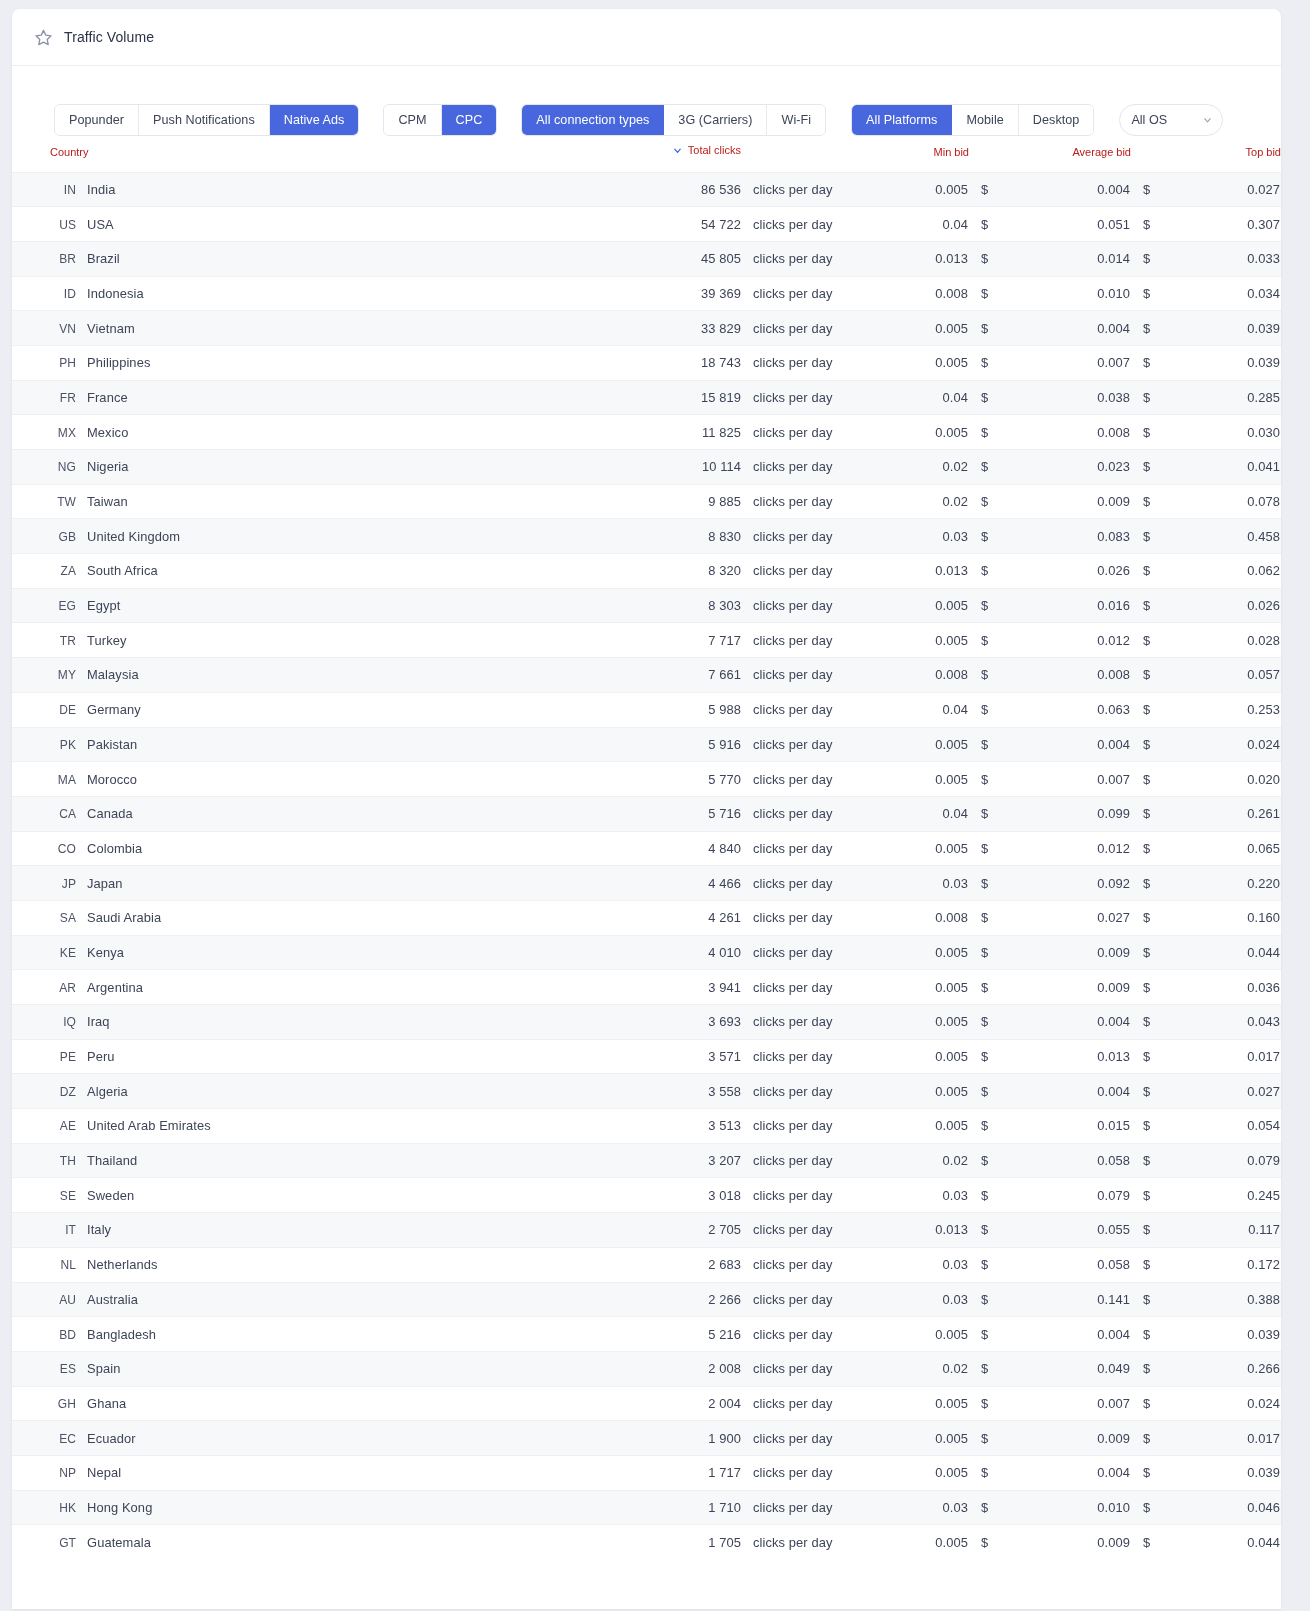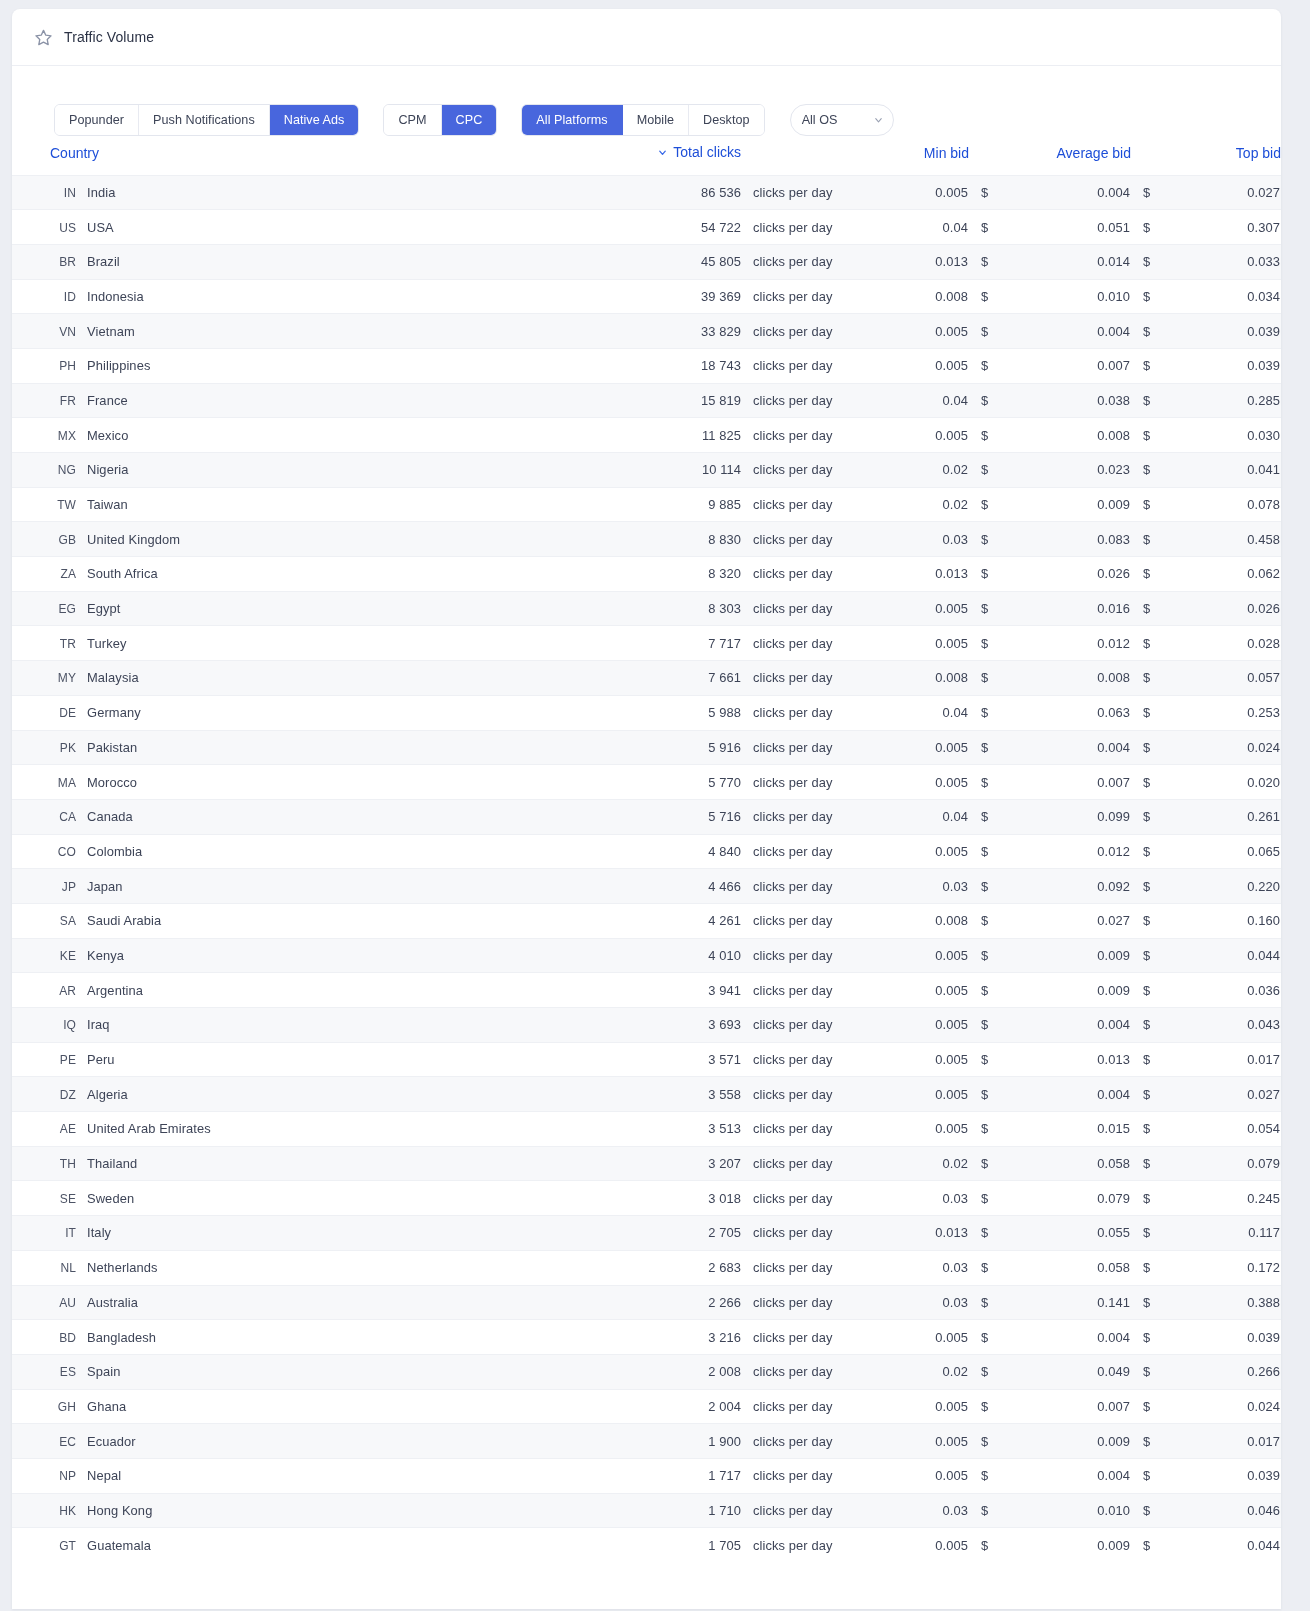--- a/index.html
+++ b/index.html
@@ -121,23 +121,23 @@
   }
   .chev svg { display:block; width:11px; height:11px; }
 
   
   table.tv {
     width: 100%;
     border-collapse: collapse;
     table-layout: fixed;
   }
   table.tv th {
-    font-size: 14px;
+    font-size: 11px;
     font-weight: normal;
-    color: #1d4ed8;
+    color: #b91c1c;
     padding: 0 0 14px 0;
     vertical-align: bottom;
     white-space: nowrap;
   }
   .th-country   { width: 551px; text-align: left;  padding-left: 38px !important; }
   .th-clicks    { width: 178px; text-align: right; }
   .th-spacer    { width: 112px; }
   .th-minbid    { width: 116px; text-align: right; }
   .th-minc      { width:  44px; }
   .th-avgbid    { width: 118px; text-align: right; }
@@ -202,20 +202,25 @@
         <button class="seg-btn">Popunder</button>
         <button class="seg-btn">Push Notifications</button>
         <button class="seg-btn active">Native Ads</button>
       </div>
 
       <div class="seg m2">
         <button class="seg-btn">CPM</button>
         <button class="seg-btn active">CPC</button>
       </div>
 
+      <div class="seg m3">
+        <button class="seg-btn active">All connection types</button>
+        <button class="seg-btn">3G (Carriers)</button>
+        <button class="seg-btn">Wi-Fi</button>
+      </div>
 
       <div class="seg m4">
         <button class="seg-btn active">All Platforms</button>
         <button class="seg-btn">Mobile</button>
         <button class="seg-btn">Desktop</button>
       </div>
 
       <div class="os-select">
         <span class="os-label">All OS</span>
         <span class="chev">
@@ -584,21 +589,21 @@
               <td class="c-clicks">2 266</td>
               <td class="c-unit">clicks per day</td>
               <td class="c-num">0.03</td>
               <td class="c-cur">$</td>
               <td class="c-num">0.141</td>
               <td class="c-cur">$</td>
               <td class="c-num">0.388</td>
             </tr>
             <tr>
               <td class="c-country"><span class="cc">BD</span><span>Bangladesh</span></td>
-              <td class="c-clicks">3 216</td>
+              <td class="c-clicks">5 216</td>
               <td class="c-unit">clicks per day</td>
               <td class="c-num">0.005</td>
               <td class="c-cur">$</td>
               <td class="c-num">0.004</td>
               <td class="c-cur">$</td>
               <td class="c-num">0.039</td>
             </tr>
             <tr>
               <td class="c-country"><span class="cc">ES</span><span>Spain</span></td>
               <td class="c-clicks">2 008</td>

